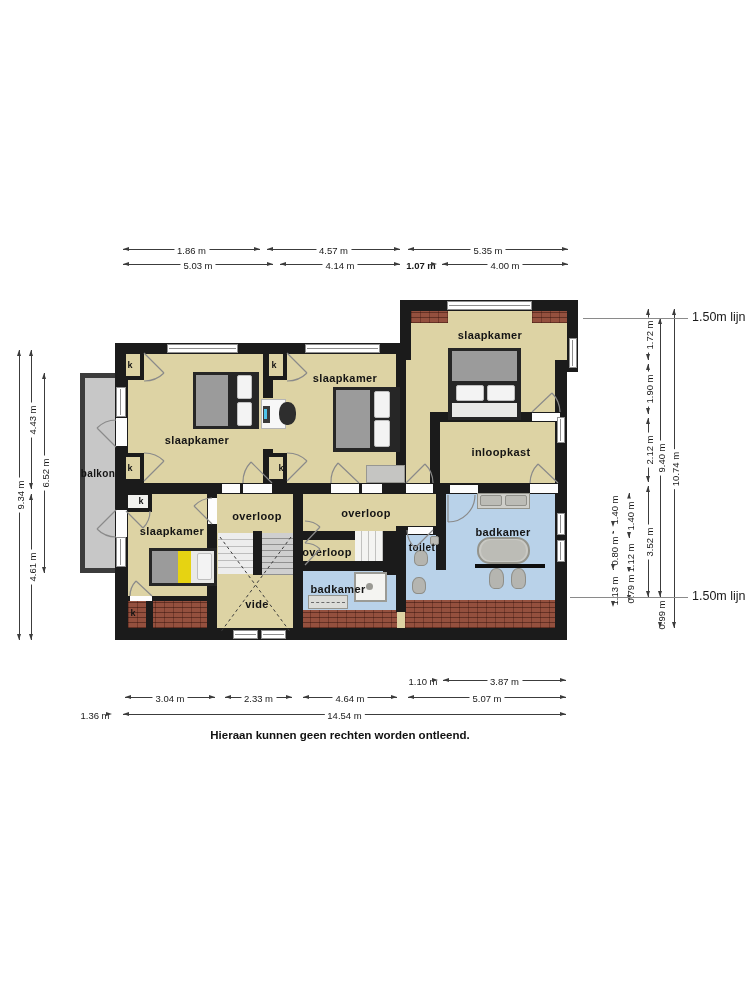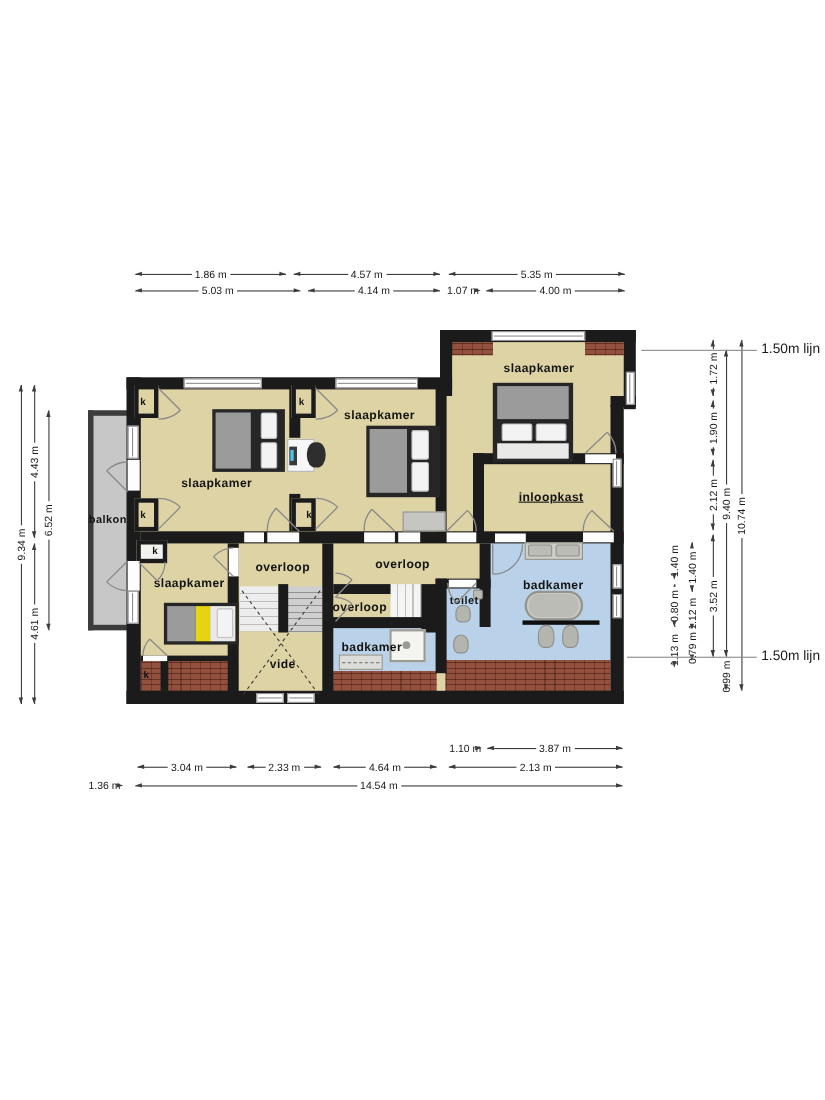--- a/index.html
+++ b/index.html
@@ -181,21 +181,21 @@
     <div class="abs wc" style="left: 511px; top: 568px; width: 15px; height: 21px;"></div>
     <div class="abs wc" style="left: 414px; top: 550px; width: 14px; height: 16px;"></div>
     <div class="abs wc" style="left: 412px; top: 577px; width: 14px; height: 17px;"></div>
     <div class="abs basin" style="left: 430px; top: 536px; width: 9px; height: 9px;"></div>
     <div class="abs shower" style="left: 354px; top: 572px; width: 33px; height: 30px;"></div>
     <div class="abs showerhead" style="left: 366px; top: 583px; width: 7px; height: 7px;"></div>
     <div class="abs washer" style="left: 308px; top: 595px; width: 40px; height: 14px;"></div>
     <div class="rlabel" style="left: 197px; top: 440px;">slaapkamer</div>
     <div class="rlabel" style="left: 345px; top: 378px;">slaapkamer</div>
     <div class="rlabel" style="left: 490px; top: 335px;">slaapkamer</div>
-    <div class="rlabel" style="left: 501px; top: 452px; text-decoration: underline;">inloopkast</div>
+    <div class="rlabel" style="left: 501px; top: 452px;">inloopkast</div>
     <div class="rlabel" style="left: 172px; top: 531px;">slaapkamer</div>
     <div class="rlabel" style="left: 257px; top: 516px;">overloop</div>
     <div class="rlabel" style="left: 366px; top: 513px;">overloop</div>
     <div class="rlabel" style="left: 327px; top: 552px;">overloop</div>
     <div class="rlabel" style="left: 422px; top: 547px; font-size: 10px;">toilet</div>
     <div class="rlabel" style="left: 503px; top: 532px;">badkamer</div>
     <div class="rlabel" style="left: 338px; top: 589px;">badkamer</div>
     <div class="rlabel" style="left: 257px; top: 604px;">vide</div>
     <div class="rlabel" style="left: 98px; top: 473px; font-size: 10px;">balkon</div>
     <div class="klabel" style="left: 130px; top: 365px;">k</div>
@@ -242,21 +242,21 @@
     </div>
     <div class="dimh" style="left: 408px; top: 249px; width: 160px;">
       <span>5.35 m</span>
     </div>
     <div class="dimh" style="left: 123px; top: 264px; width: 150px;">
       <span>5.03 m</span>
     </div>
     <div class="dimh" style="left: 280px; top: 264px; width: 120px;">
       <span>4.14 m</span>
     </div>
-    <div class="dimh" style="left: 405px; top: 264px; width: 32px;">
+    <div class="dimh" style="left: 405px; top: 264px; width: 32px; font-weight: bold;">
       <span>1.07 m</span>
     </div>
     <div class="dimh" style="left: 442px; top: 264px; width: 126px;">
       <span>4.00 m</span>
     </div>
     <div class="dimh" style="left: 408px; top: 680px; width: 30px;">
       <span>1.10 m</span>
     </div>
     <div class="dimh" style="left: 443px; top: 680px; width: 123px;">
       <span>3.87 m</span>
@@ -264,21 +264,21 @@
     <div class="dimh" style="left: 125px; top: 697px; width: 90px;">
       <span>3.04 m</span>
     </div>
     <div class="dimh" style="left: 225px; top: 697px; width: 67px;">
       <span>2.33 m</span>
     </div>
     <div class="dimh" style="left: 303px; top: 697px; width: 94px;">
       <span>4.64 m</span>
     </div>
     <div class="dimh" style="left: 408px; top: 697px; width: 158px;">
-      <span>2.13 m</span>
+      <span>5.07 m</span>
     </div>
     <div class="dimh" style="left: 78px; top: 714px; width: 34px;">
       <span>1.36 m</span>
     </div>
     <div class="dimh" style="left: 123px; top: 714px; width: 443px; text-decoration: underline;">
       <span>14.54 m</span>
     </div>
     <div class="dimv" style="left: 19px; top: 350px; height: 290px;">
       <span>9.34 m</span>
     </div>
@@ -330,13 +330,14 @@
     <div class="dimv" style="left: 674px; top: 309px; height: 319px;">
       <span>10.74 m</span>
     </div>
     <div class="lvl" style="left: 583px; top: 318px; width: 105px;"></div>
     <div class="lvl-label" style="left: 692px; top: 310px;">1.50m lijn</div>
     <div class="lvl" style="left: 570px; top: 597px; width: 118px;"></div>
     <div class="lvl-label" style="left: 692px; top: 589px;">1.50m lijn</div>
   </div>
 
 <div class="disclaimer">
+  <div>Hieraan kunnen geen rechten worden ontleend.</div>
 </div>
 
 </body></html>

